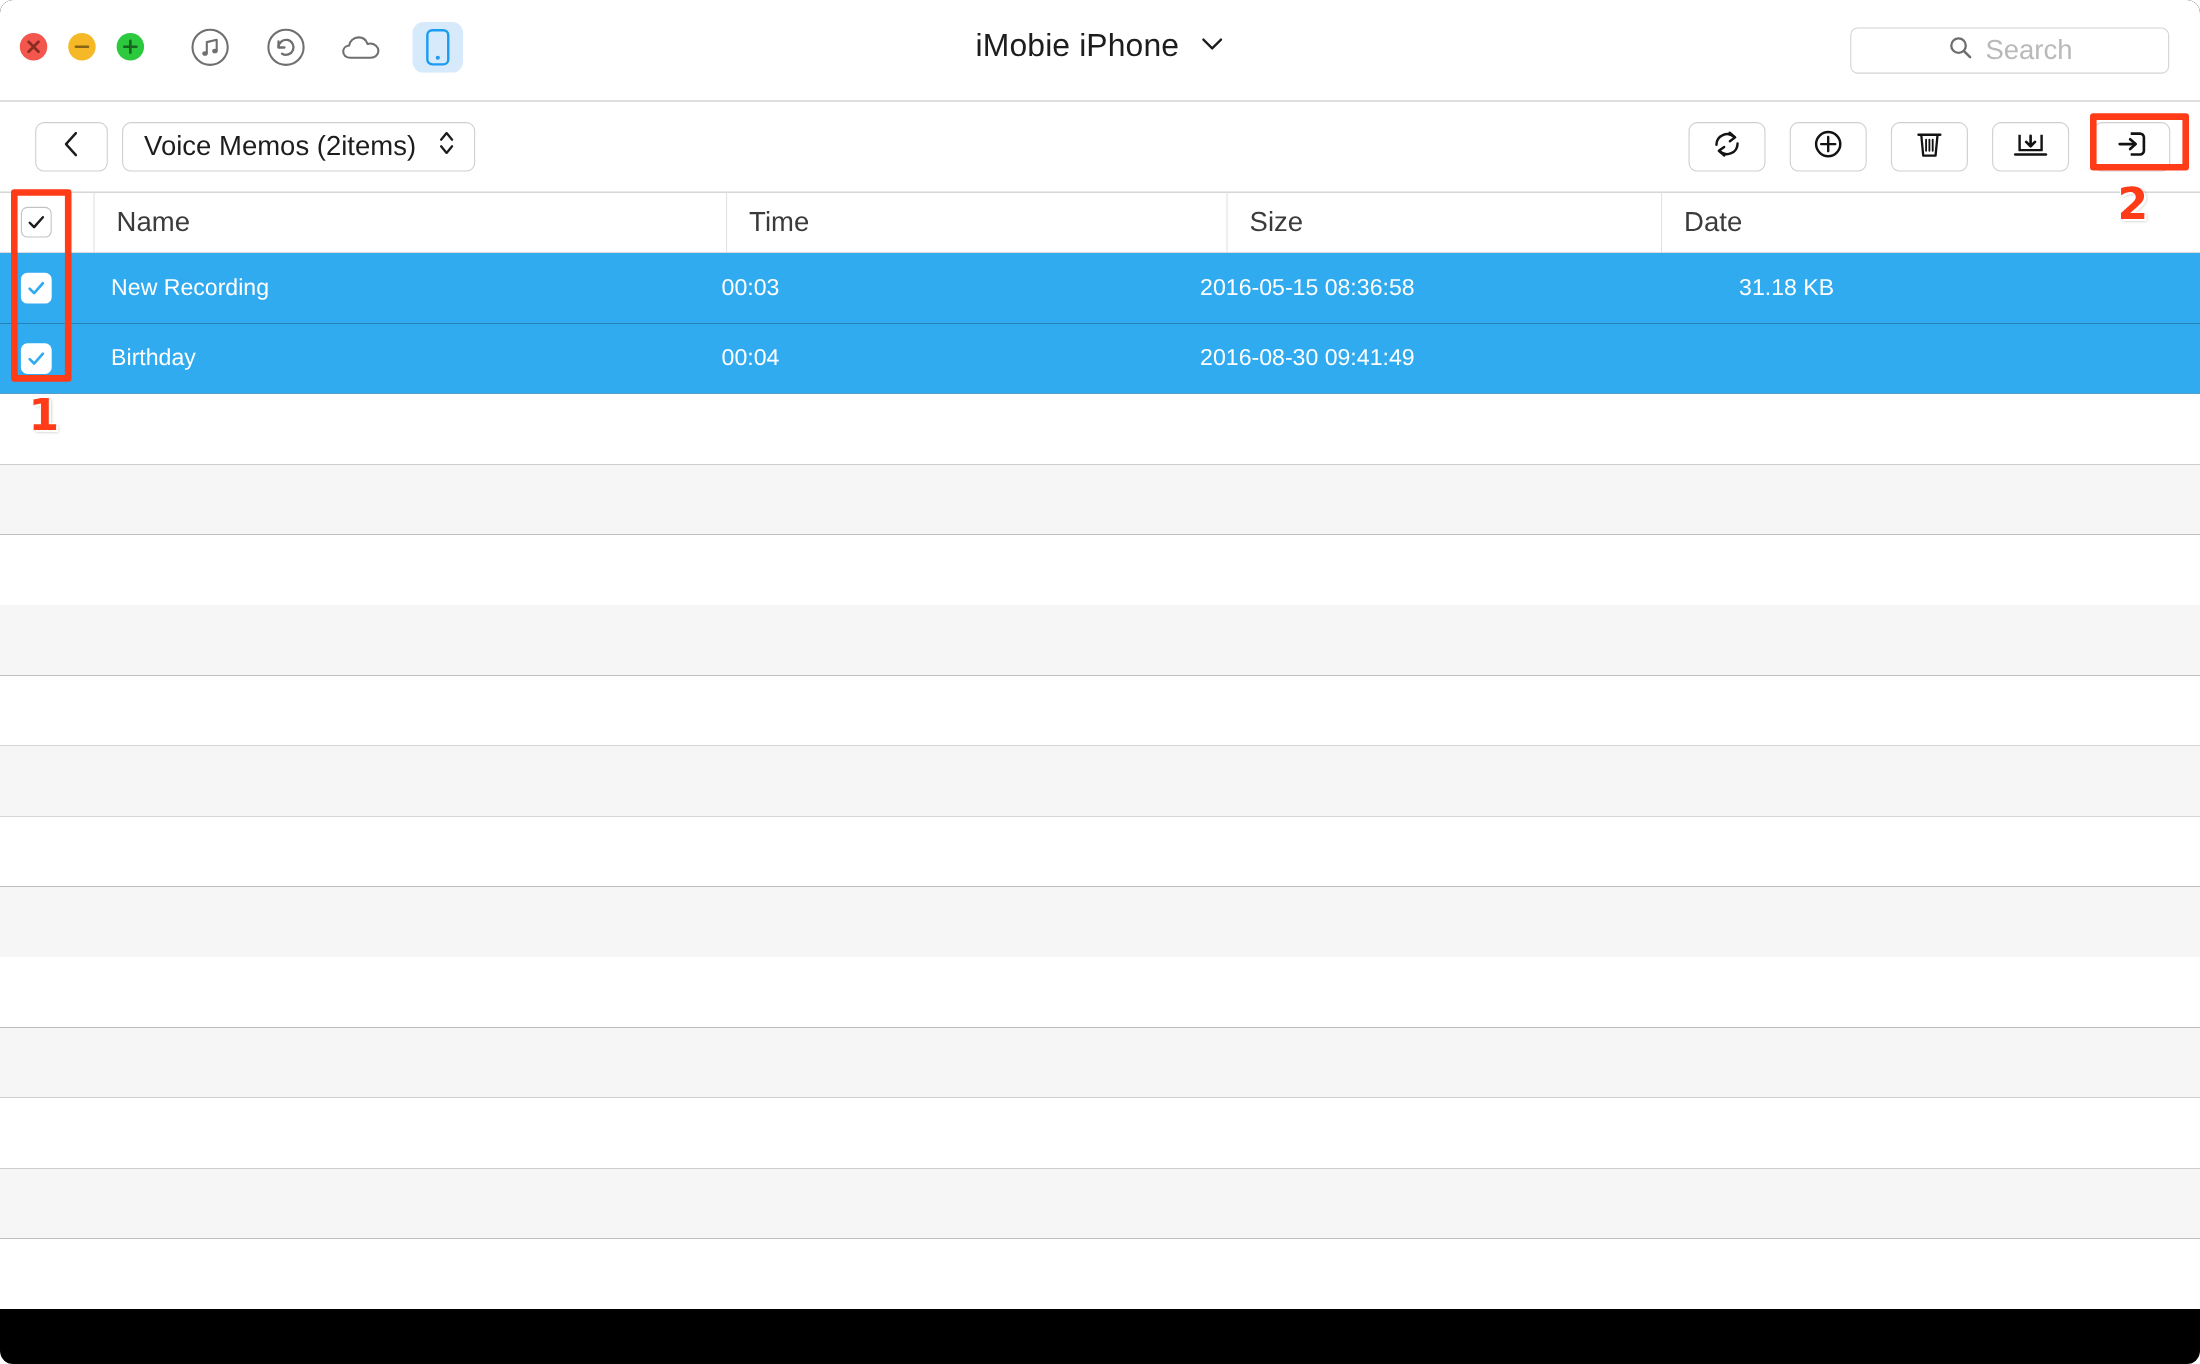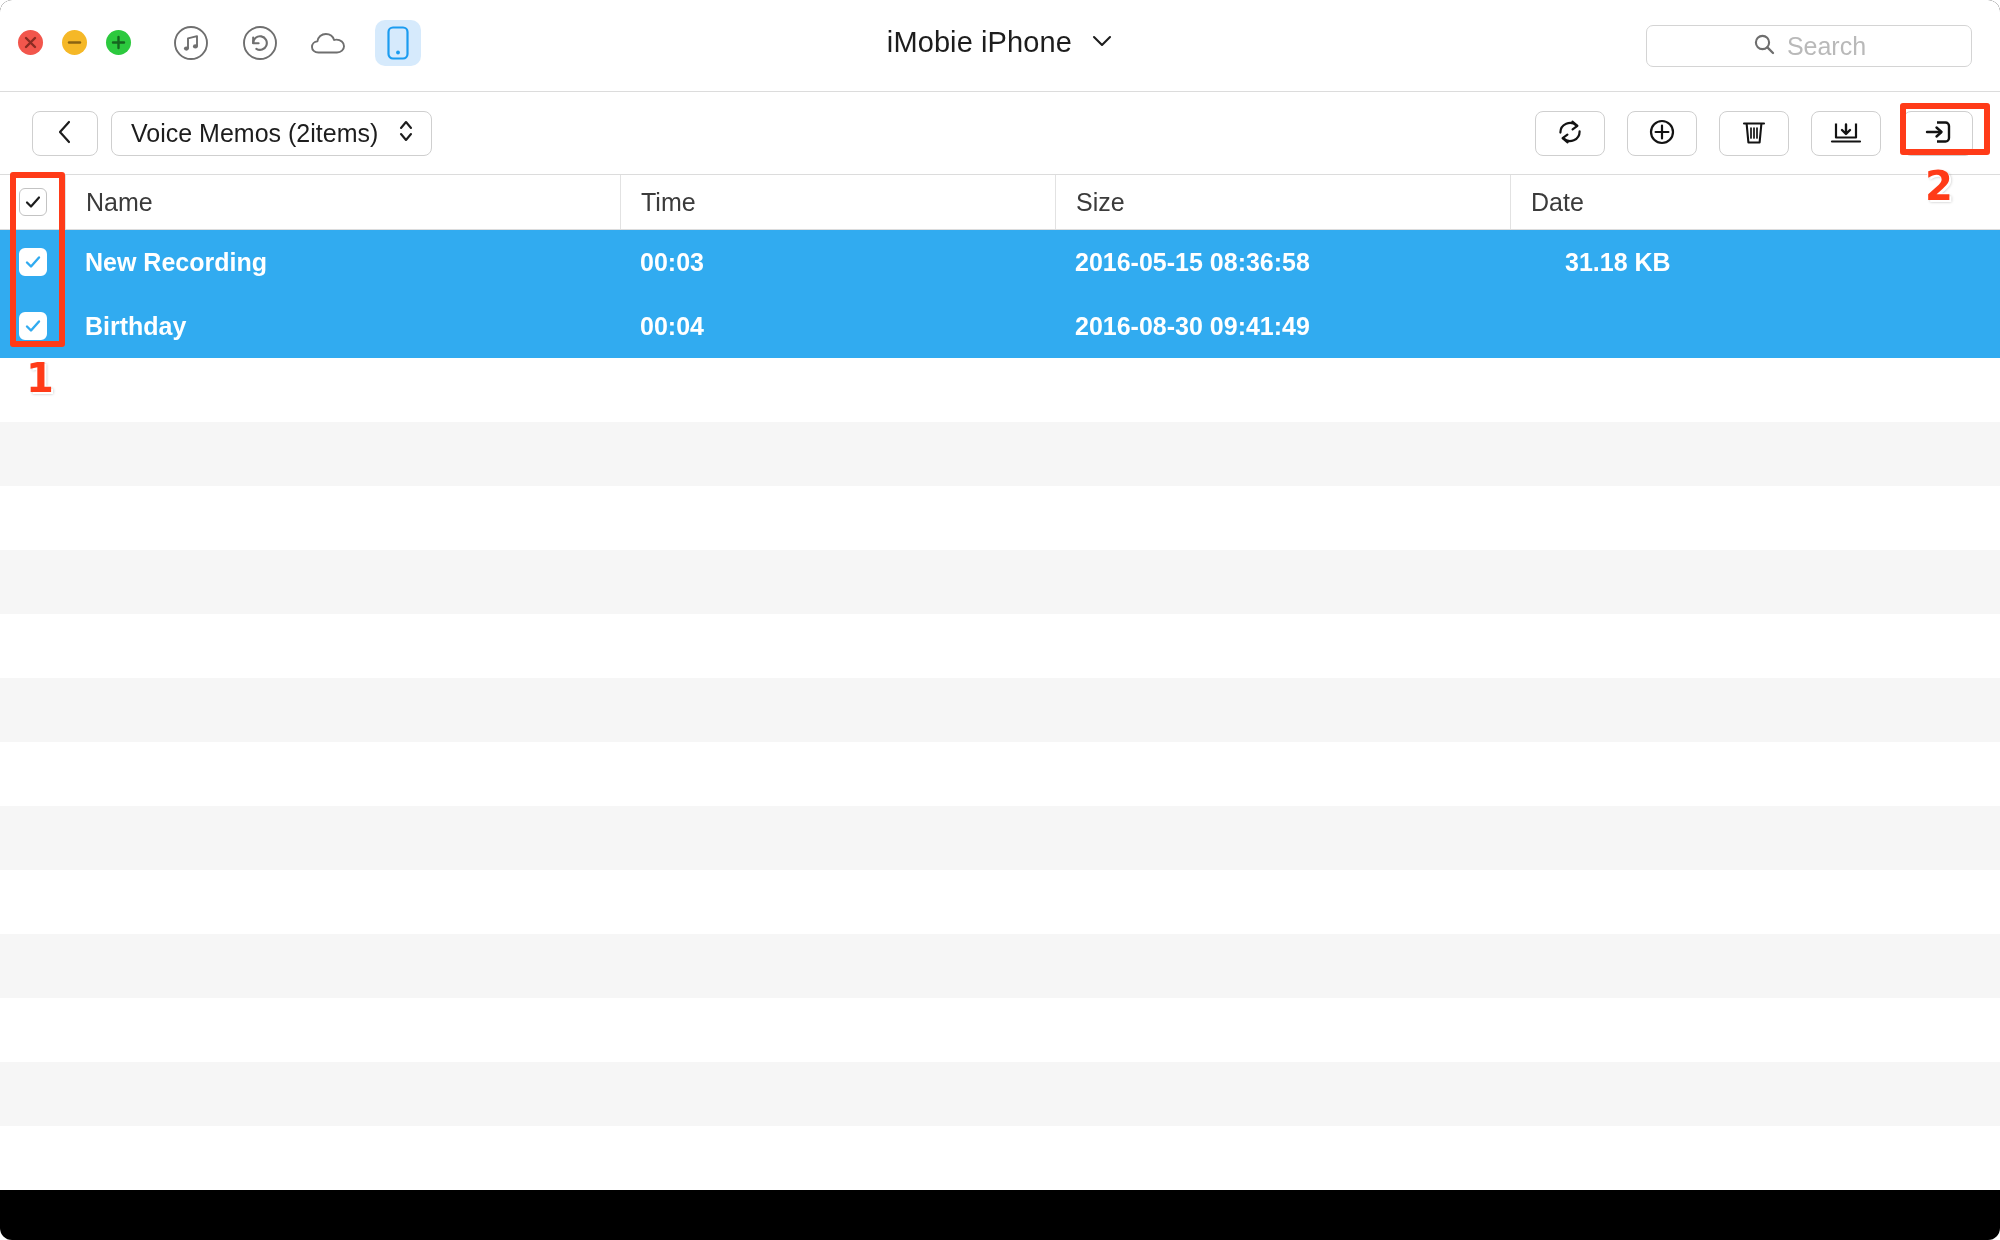--- a/index.html
+++ b/index.html
@@ -49,21 +49,21 @@
     position: absolute; left: 0; right: 0; top: 22px;
     text-align: center;
     font-size: 29px; color: #1d1d1d; letter-spacing: .1px;
   }
   .wintitle .chev {
     display: inline-block; margin-left: 11px; vertical-align: 4px;
   }
 
   .searchbox {
     position: absolute; right: 28px; top: 25px;
-    width: 326px; height: 42px;
+    width: 290px; height: 42px;
     border: 1px solid #d4d4d4; border-radius: 7px;
     background: #fff;
     display: flex; align-items: center; justify-content: center; gap: 10px;
   }
   .searchbox .ph { font-size: 25px; color: #b9b9b9; }
 
   
   .toolbar {
     position: relative;
     height: 83px;
@@ -92,43 +92,43 @@
     border: 1px solid #cfcfcf; border-radius: 8px; background: #fff;
     display: flex; align-items: center; justify-content: center;
   }
 
   
   .thead {
     position: relative;
     height: 55px;
     background: #ffffff;
     border-bottom: 1px solid #dcdcdc;
-    display: flex; align-items: center;
+    display: flex; align-items: center; gap: 20px;
   }
   .col-check { width: 65px; flex: 0 0 65px; display: flex; align-items: center; justify-content: center; height: 100%; }
   .col-name  { width: 555px; flex: 0 0 555px; }
   .col-time  { width: 435px; flex: 0 0 435px; }
   .col-date  { width: 490px; flex: 0 0 490px; }
   .col-size  { flex: 1 1 auto; }
   .thead .cell {
     font-size: 25px; color: #3b3b3b;
     padding-left: 20px; height: 100%;
     display: flex; align-items: center;
     border-left: 1px solid #e2e2e2;
   }
   .thead .col-check { border-left: none; }
 
   .row {
     height: 64px;
     display: flex; align-items: center;
   }
   .row .cell {
-    font-size: 25px;
-    padding-left: 20px;
-    display: flex; align-items: center; height: 100%; font-weight: bold;
+    font-size: 21px;
+    padding-left: 36px;
+    display: flex; align-items: center; height: 100%;
   }
   .row.sel { background: #31abf0; }
   .row.sel .cell { color: #ffffff; }
   .row.stripe { background: #f6f6f6; }
   .row.plain  { background: #ffffff; }
 
   
   .cb {
     width: 28px; height: 28px; border-radius: 6px;
     display: flex; align-items: center; justify-content: center;

